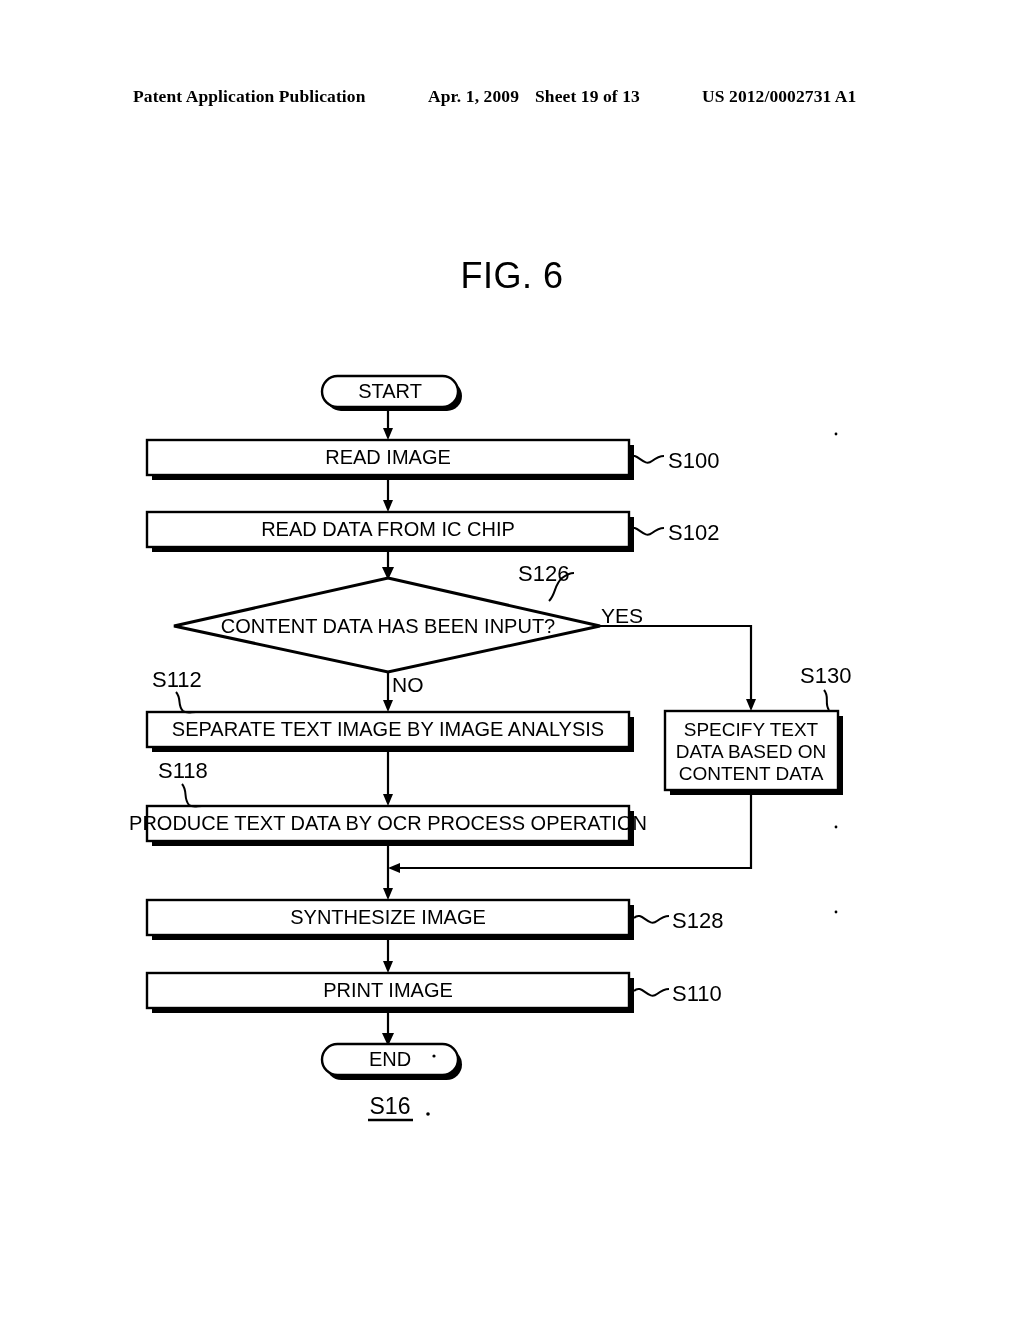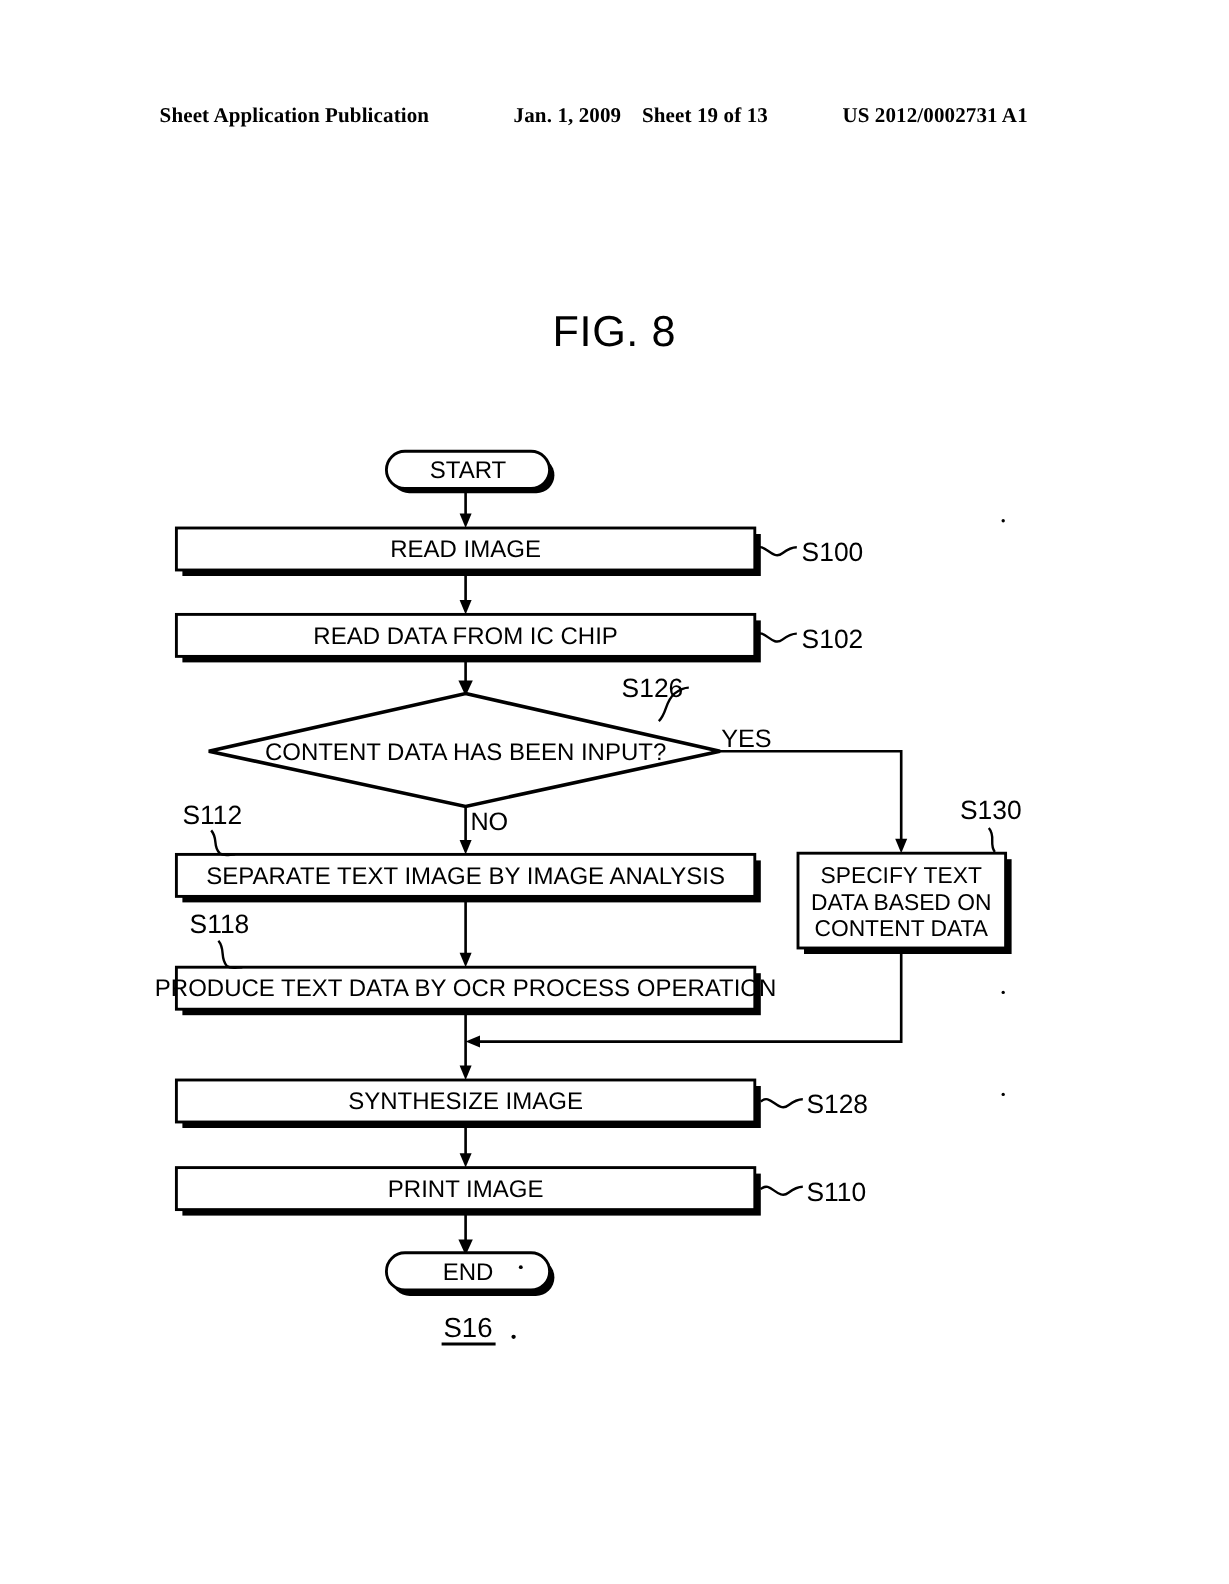--- a/index.html
+++ b/index.html
@@ -139,27 +139,27 @@
     stroke-width: 2.4;
   }
   .dot {
     fill: #000000;
   }
 </style>
 </head>
 <body>
 
 <div id="page-header">
-  <span class="h-pub">Sheet Application Publication</span>
-  <span class="h-date">Jan. 1, 2009</span>
+  <span class="h-pub">Patent Application Publication</span>
+  <span class="h-date">Apr. 1, 2009</span>
   <span class="h-sheet">Sheet 19 of 13</span>
   <span class="h-patno">US 2012/0002731 A1</span>
 </div>
 
-<div id="fig-title">FIG. 8</div>
+<div id="fig-title">FIG. 6</div>
 
 <div id="flowchart">
 <svg width="1024" height="1320" viewBox="0 0 1024 1320" xmlns="http://www.w3.org/2000/svg">
 
   <g>
     <rect class="shape-shadow" x="326" y="381" width="136" height="30" rx="15" ry="15"></rect>
     <rect class="shape" x="322" y="376" width="136" height="31" rx="15.5" ry="15.5"></rect>
     <text class="node-text" x="390" y="393">START</text>
   </g>
 

